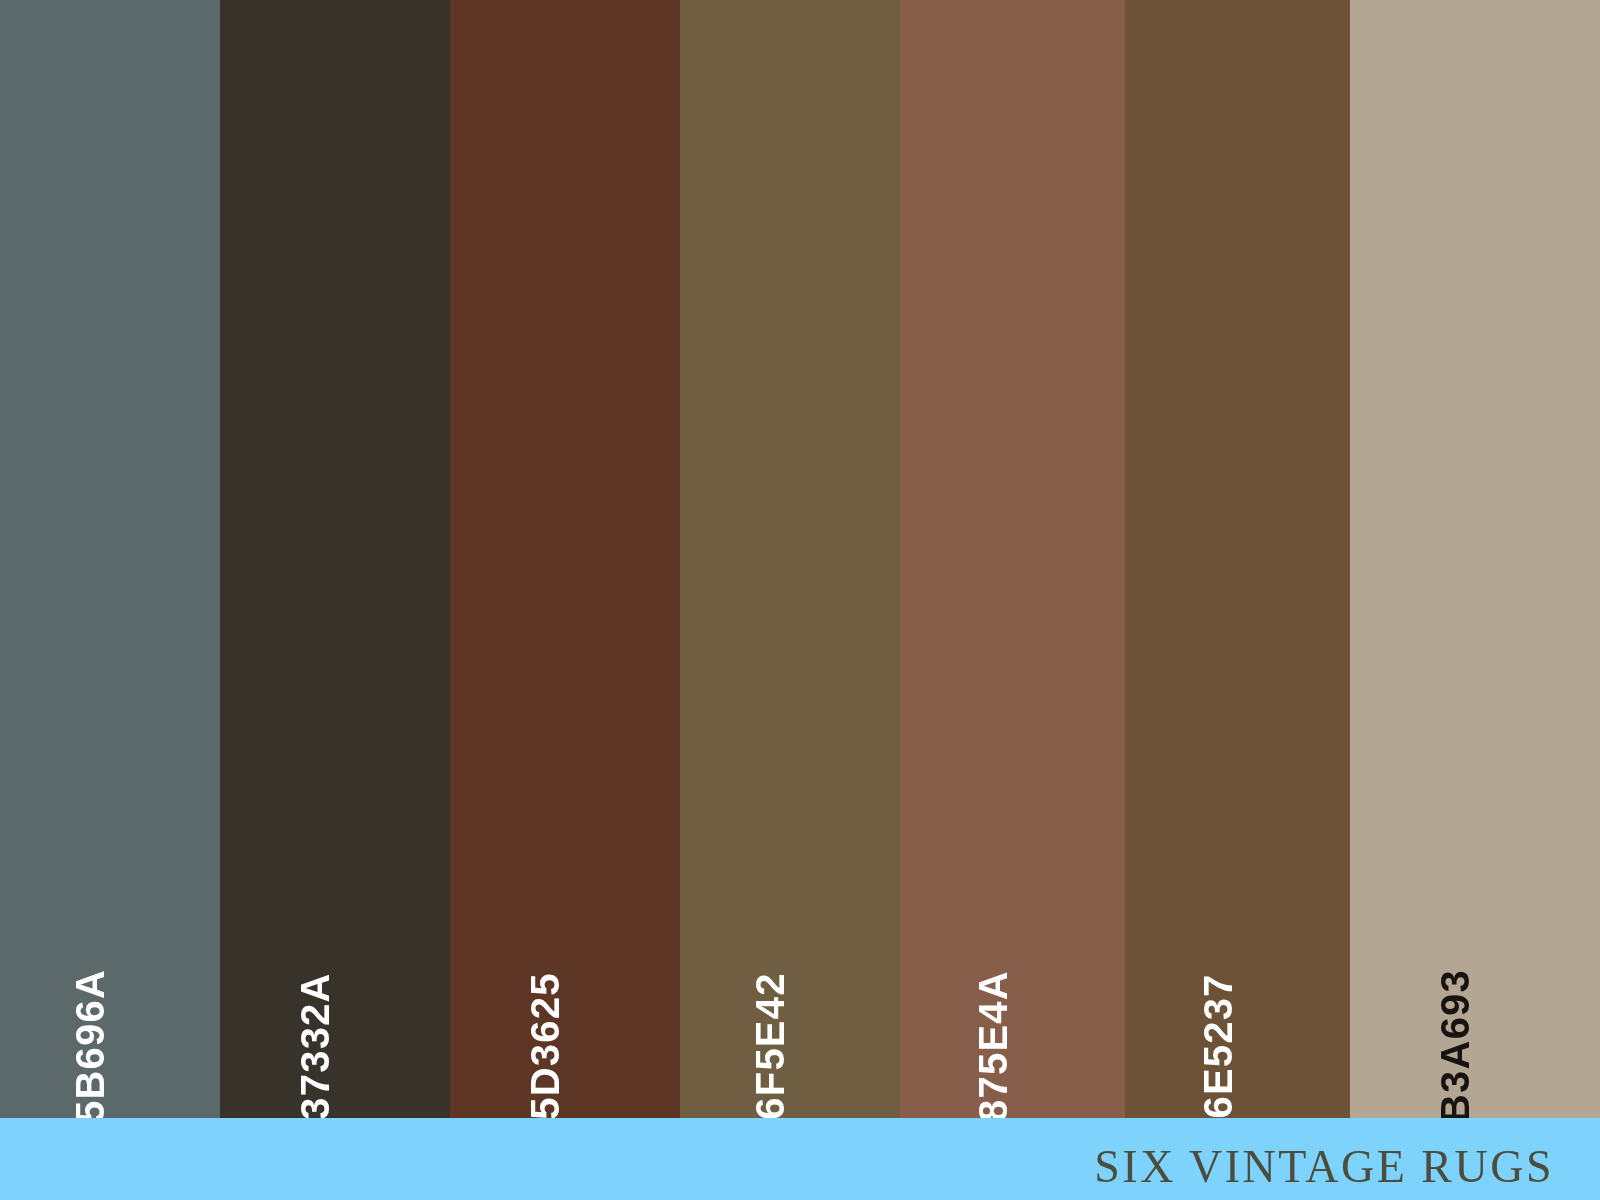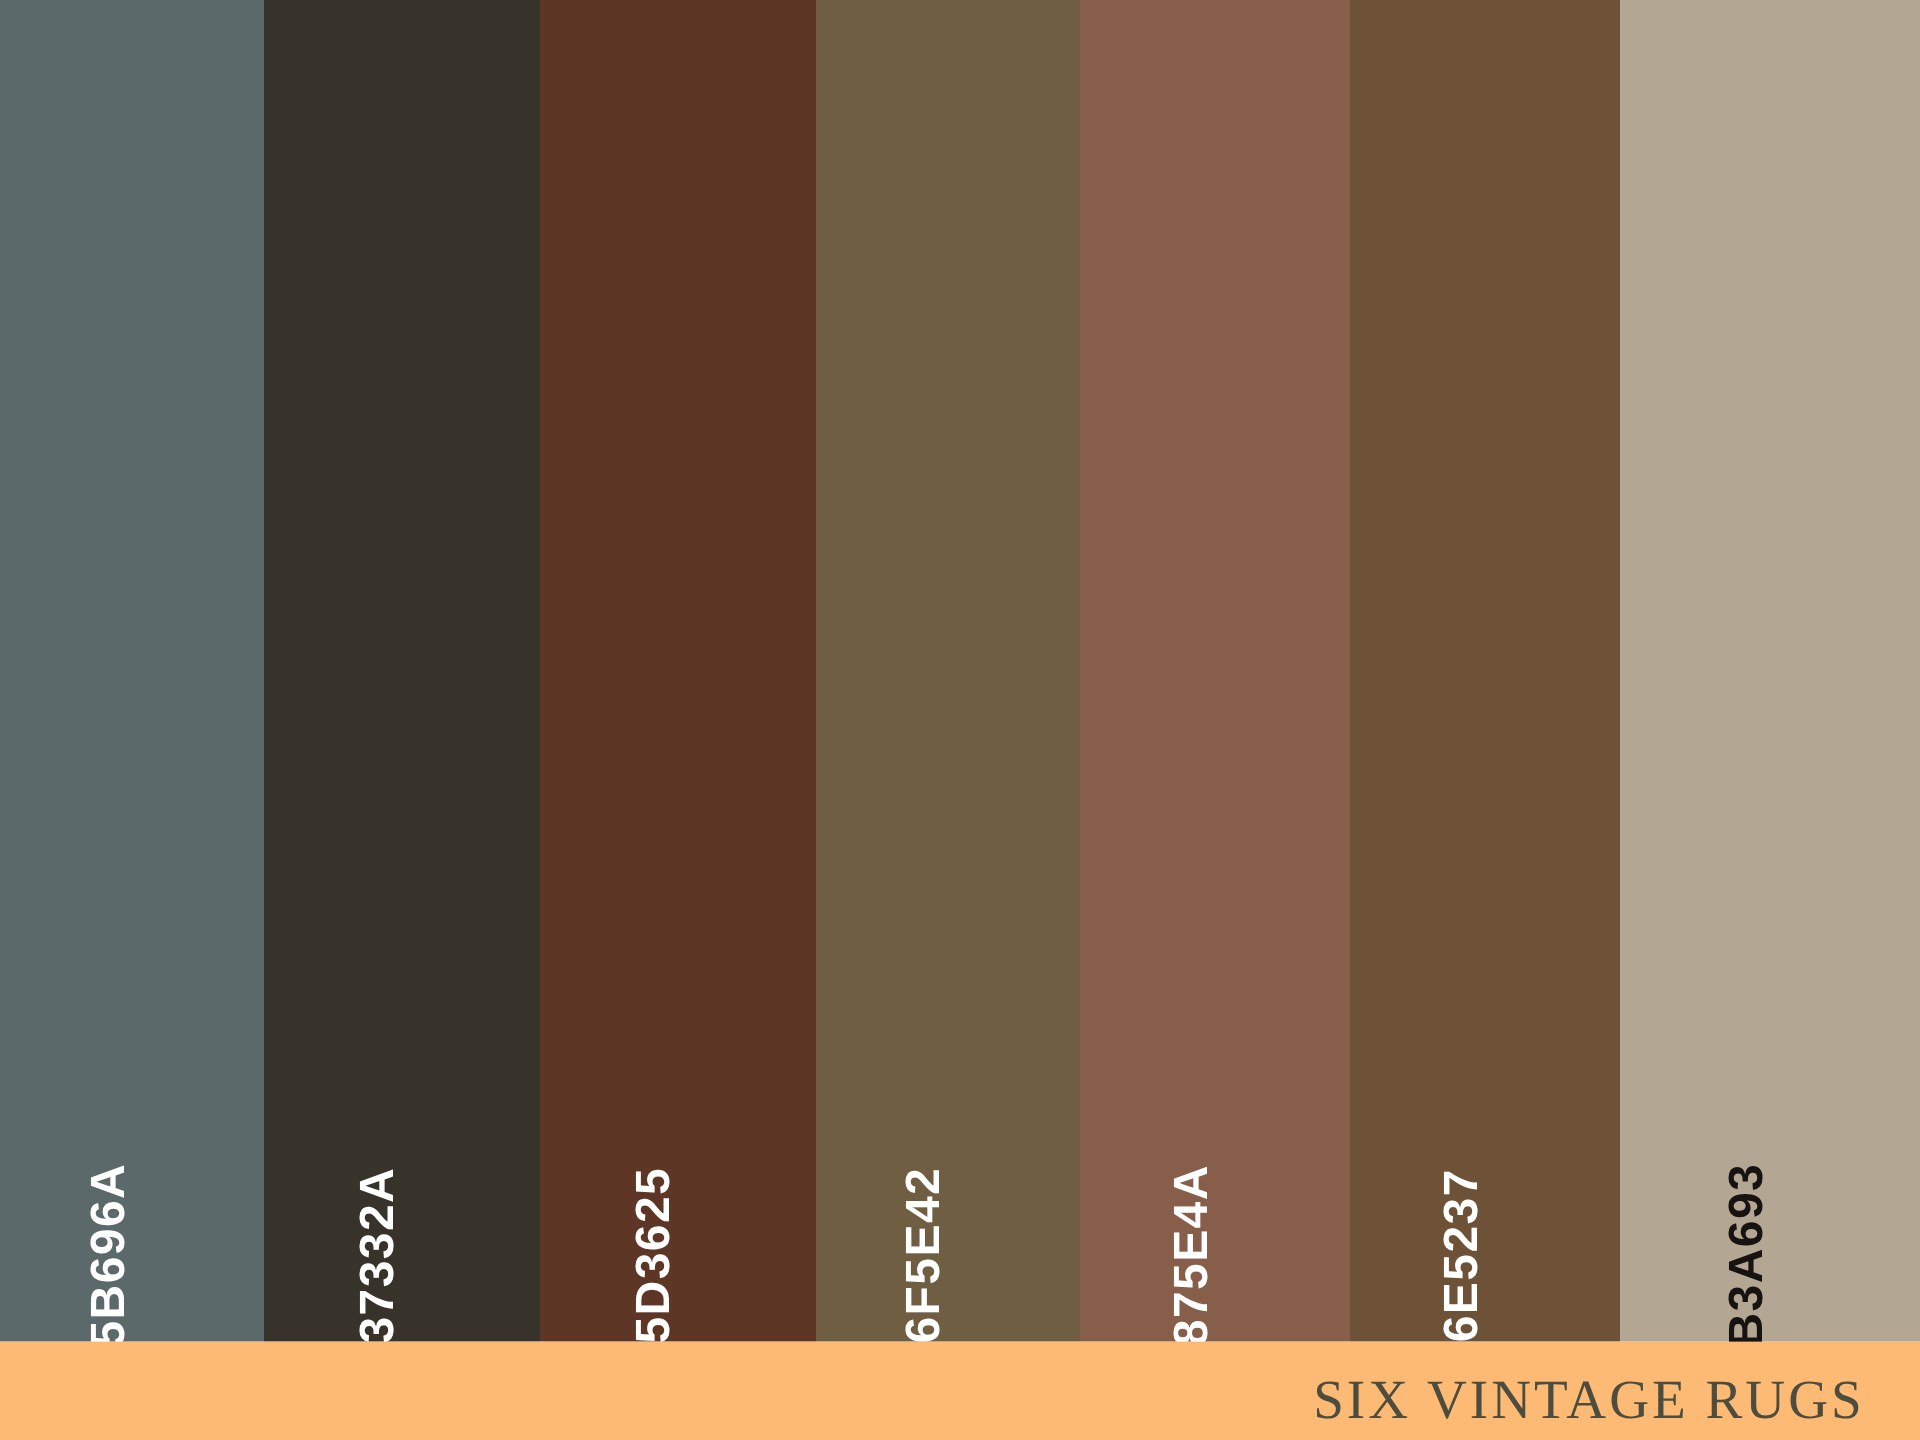--- a/index.html
+++ b/index.html
@@ -126,17 +126,17 @@
           <span class="hexcode on-dark" style="color: rgb(255, 255, 255);">6E5237</span>
         </div>
       </div>
       <div class="swatch" style="background: rgb(179, 166, 147); width: 250px;">
         <div class="swatch-label">
           <span class="hexcode on-light" style="color: rgb(23, 19, 16);">B3A693</span>
         </div>
       </div>
     </div>
 
-  <div id="footer-band" style="background: #fdba74;">
+  <div id="footer-band" style="background: #7dd3fc;">
     <div id="brand-wordmark" style="color: rgb(76, 77, 62);">SIX VINTAGE RUGS</div>
   </div>
 
 </div>
 
 </body></html>

